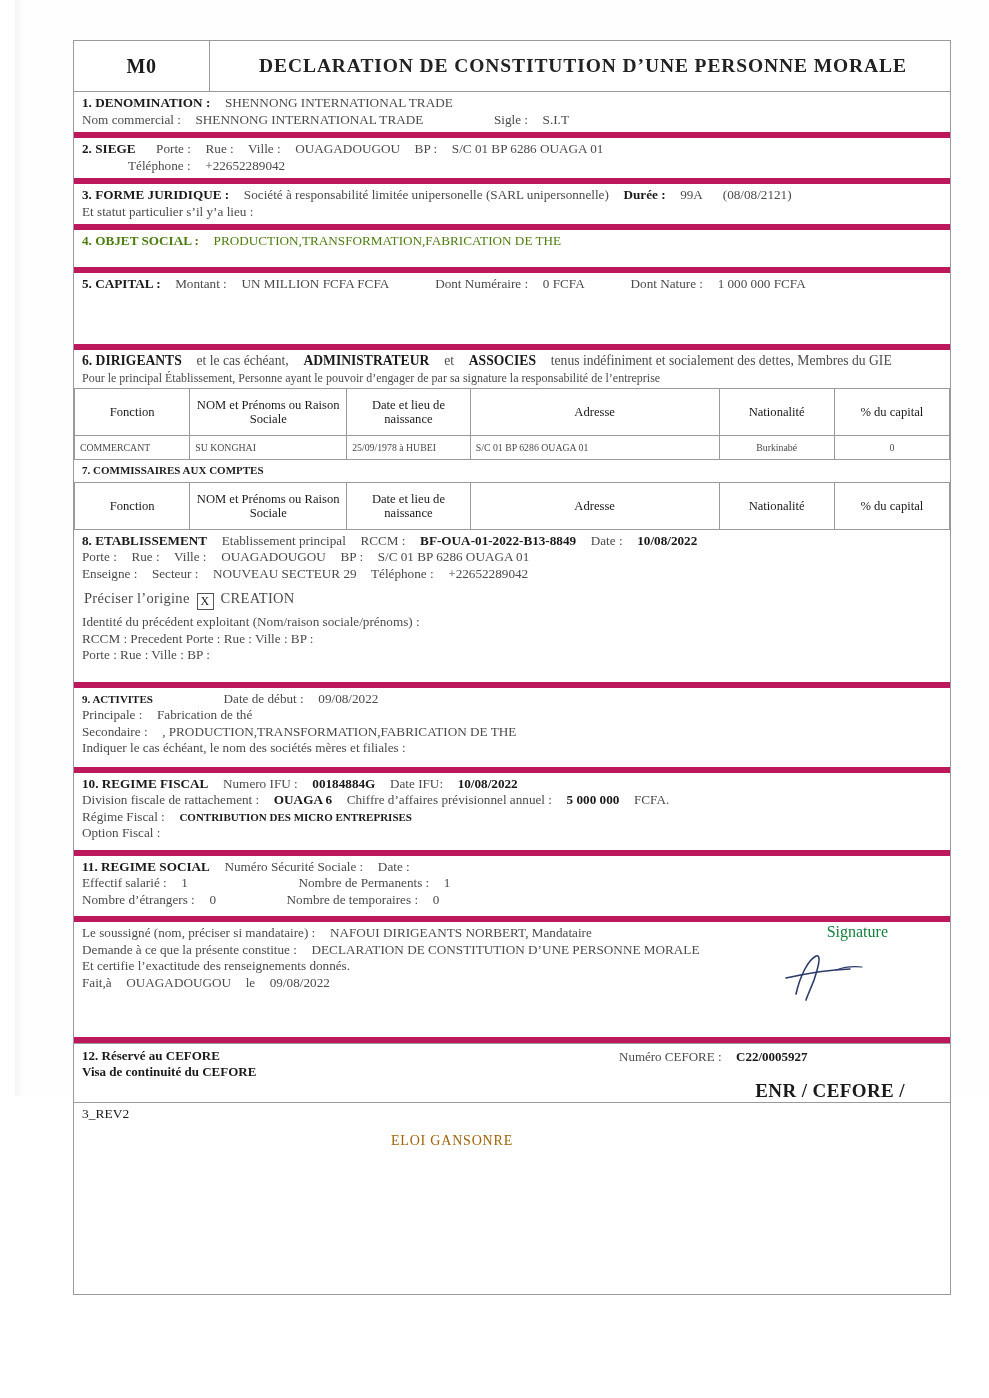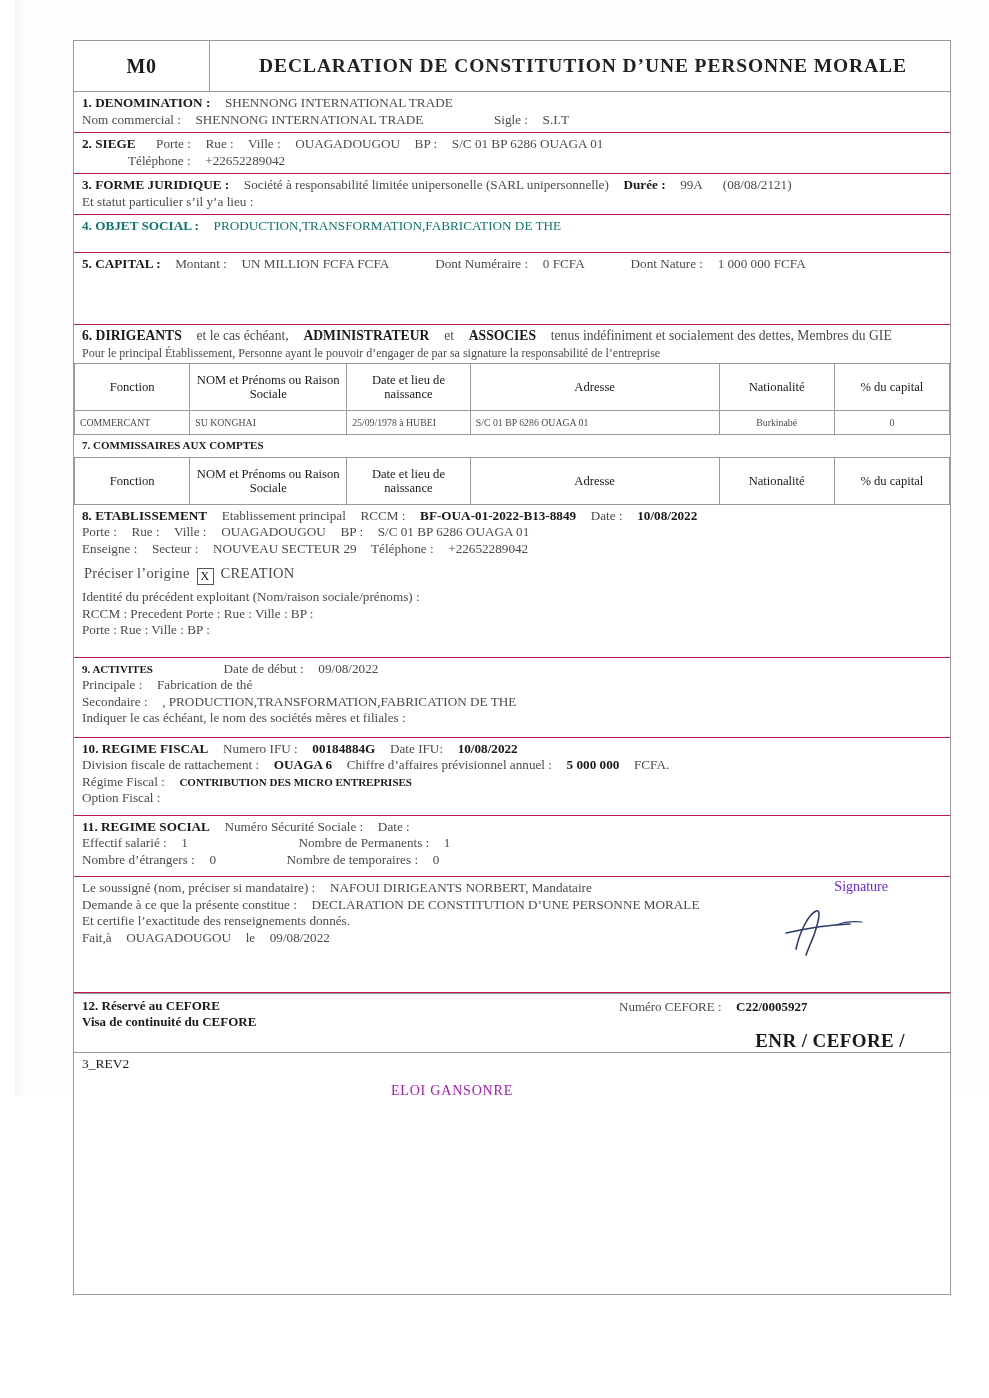--- a/index.html
+++ b/index.html
@@ -69,36 +69,36 @@
     align-items: center;
     justify-content: center;
     font-size: 19.5px;
     font-weight: bold;
     letter-spacing: 0.9px;
     color: #222;
     padding-left: 6px;
   }
   
   .sec {
-    border-bottom: 1px solid #be185d;
+    border-bottom: 6px solid #be185d;
     padding: 3px 6px 4px 8px;
     font-size: 13.2px;
     line-height: 16.5px;
     position: relative;
   }
   .sec.nb { border-bottom: none; }
   .lbl { font-weight: bold; }
   .row { white-space: nowrap; overflow: hidden; }
   .ind2 { padding-left: 46px; }
   .gap { display: inline-block; width: 14px; }
   .gap-s { display: inline-block; width: 8px; }
   .gap-l { display: inline-block; width: 40px; }
   .gap-xl { display: inline-block; width: 64px; }
   .faint { color: #4b4b4b; }
-  .vfaint { color: #0f766e; }
+  .vfaint { color: #4d7c0f; }
   
   table.grid {
     width: 100%;
     border-collapse: collapse;
     table-layout: fixed;
   }
   table.grid th, table.grid td {
     border: 1px solid #9a9a9a;
     font-weight: normal;
     text-align: center;
@@ -143,22 +143,22 @@
   }
   
   .sig-area {
     position: relative;
     min-height: 108px;
   }
   .sig-label {
     position: absolute;
     right: 62px;
     top: 2px;
-    font-size: 14px;
-    color: #6d28d9;
+    font-size: 16px;
+    color: #15803d;
   }
   .sig-mark {
     position: absolute;
     right: 52px;
     top: 26px;
     width: 120px;
     height: 60px;
   }
   
   .cefore {
@@ -185,21 +185,21 @@
   .rev {
     border-top: 1px solid #9a9a9a;
     padding: 3px 8px;
     font-size: 13.5px;
   }
   .agent {
     text-align: center;
     padding: 8px 0 0 0;
     font-size: 14px;
     letter-spacing: 0.8px;
-    color: #a21caf;
+    color: #a16207;
     padding-right: 120px;
   }
   .tail {
     height: 118px;
   }
   .bold { font-weight: bold; }
   .big { font-size: 11px; }
   .sec-title { font-size: 13.6px; }
   .sm { font-size: 12px; }
 </style>

